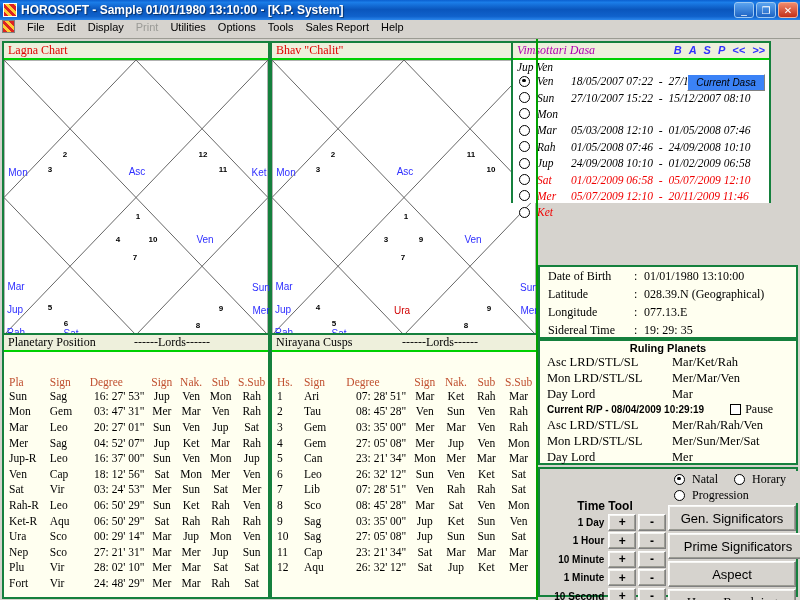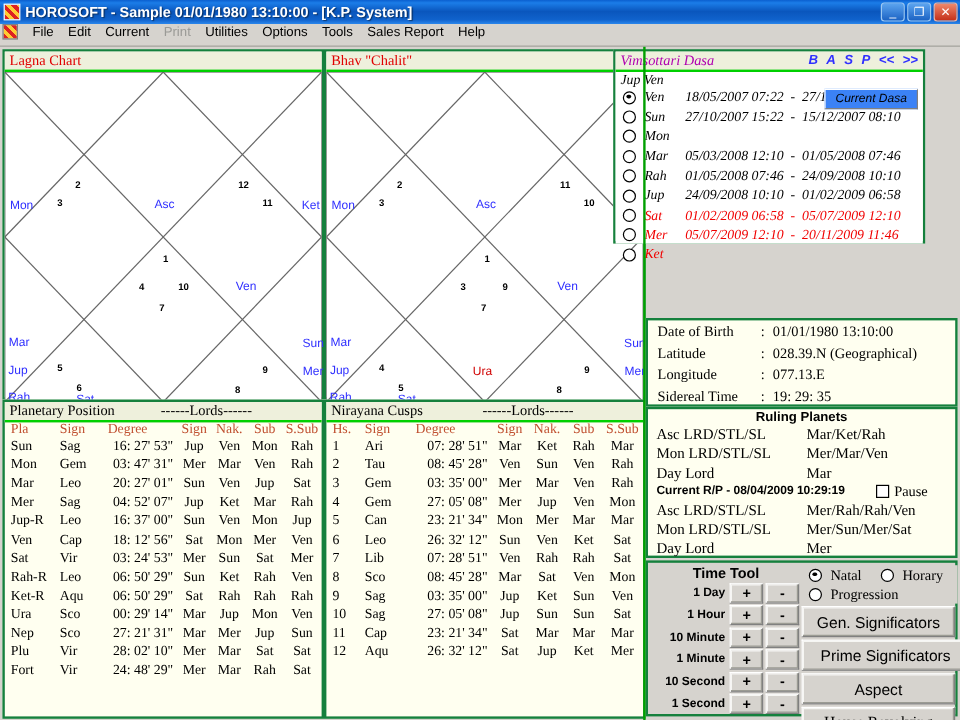--- a/index.html
+++ b/index.html
@@ -58,21 +58,21 @@
   }
   
   .chartbox{position:relative;width:100%;height:calc(100% - 15px);background:#fff;}
   .chartbox svg{position:absolute;left:0;top:0;}
   .cl{position:absolute;font-family:"Liberation Sans",sans-serif;font-size:10px;
       color:#3030ff;white-space:nowrap;transform:translate(-50%,-50%);}
   .cl.num{color:#000;font-size:8px;font-weight:bold;}
   .cl.red{color:#d00000;}
   .cl.rose{color:#c08080;}
   
-  .tbl{width:100%;border-collapse:collapse;font-family:"Liberation Serif",serif;font-size:11.5px;}
+  .tbl{width:100%;border-collapse:collapse;font-family:"Liberation Serif",serif;font-size:11.5px;margin-top:24px;}
   .tbl th{color:#c05030;font-weight:normal;text-align:center;padding:0 1px;font-size:11.5px;}
   .tbl td{color:#000;text-align:center;padding:0 1px;height:15.6px;white-space:nowrap;}
   .tbl td.l{text-align:left;padding-left:5px;}
   .tbl td.deg{text-align:right;padding-right:3px;}
   .tbl th.l{text-align:left;padding-left:5px;}
   .tbl th.deg{text-align:left;padding-left:8px;}
   .lords-hdr{position:absolute;left:130px;top:0;color:#000;font-size:12px;}
   
   .dasa-hdr-btns{position:absolute;right:4px;top:0;display:flex;gap:7px;color:#3030ff;
      font-family:"Liberation Sans",sans-serif;font-size:11px;font-weight:bold;}
@@ -102,21 +102,21 @@
   .rp-title{text-align:center;font-family:"Liberation Sans",sans-serif;font-size:11px;
     font-weight:bold;padding-top:1px;}
   .rp-line{display:flex;font-size:12.5px;padding-left:7px;height:16px;align-items:center;}
   .rp-k{width:125px;}
   .rp-cur{font-family:"Liberation Sans",sans-serif;font-size:10px;font-weight:bold;
     padding-left:7px;height:15px;display:flex;align-items:center;}
   .chk{width:11px;height:11px;border:1.6px solid #000;background:#fff;box-sizing:border-box;
     margin:0 4px 0 0;flex:0 0 auto;}
   
   .tt-title{text-align:center;font-family:"Liberation Sans",sans-serif;font-size:12px;
-    font-weight:bold;padding-top:2px;}
+    font-weight:bold;padding-top:2px;margin-top:28px;}
   .tt-row{display:flex;align-items:center;height:18.5px;}
   .tt-lab{width:70px;text-align:right;padding-right:4px;
     font-family:"Liberation Sans",sans-serif;font-size:10px;font-weight:bold;}
   .btn3d{
     background:#d6d3ce;border:1px solid;border-color:#fff #808080 #808080 #fff;
     box-shadow:inset -1px -1px 0 #9b9b93, inset 1px 1px 0 #f6f6f3;
     font-family:"Liberation Sans",sans-serif;font-size:11px;color:#000;
     display:flex;align-items:center;justify-content:center;box-sizing:border-box;
   }
   .tt-pm{width:31px;height:17px;font-weight:bold;font-size:12px;margin-right:2px;}
@@ -136,21 +136,21 @@
     <div class="winbtn">_</div>
     <div class="winbtn">❐</div>
     <div class="winbtn close">✕</div>
   </div>
 </div>
 
 <div id="menubar">
   <div class="mb-icon"></div>
   <div class="mi">File</div>
   <div class="mi">Edit</div>
-  <div class="mi">Current</div>
+  <div class="mi">Display</div>
   <div class="mi disabled">Print</div>
   <div class="mi">Utilities</div>
   <div class="mi">Options</div>
   <div class="mi">Tools</div>
   <div class="mi">Sales Report</div>
   <div class="mi">Help</div>
 </div>
 
 <div id="workspace">
 

